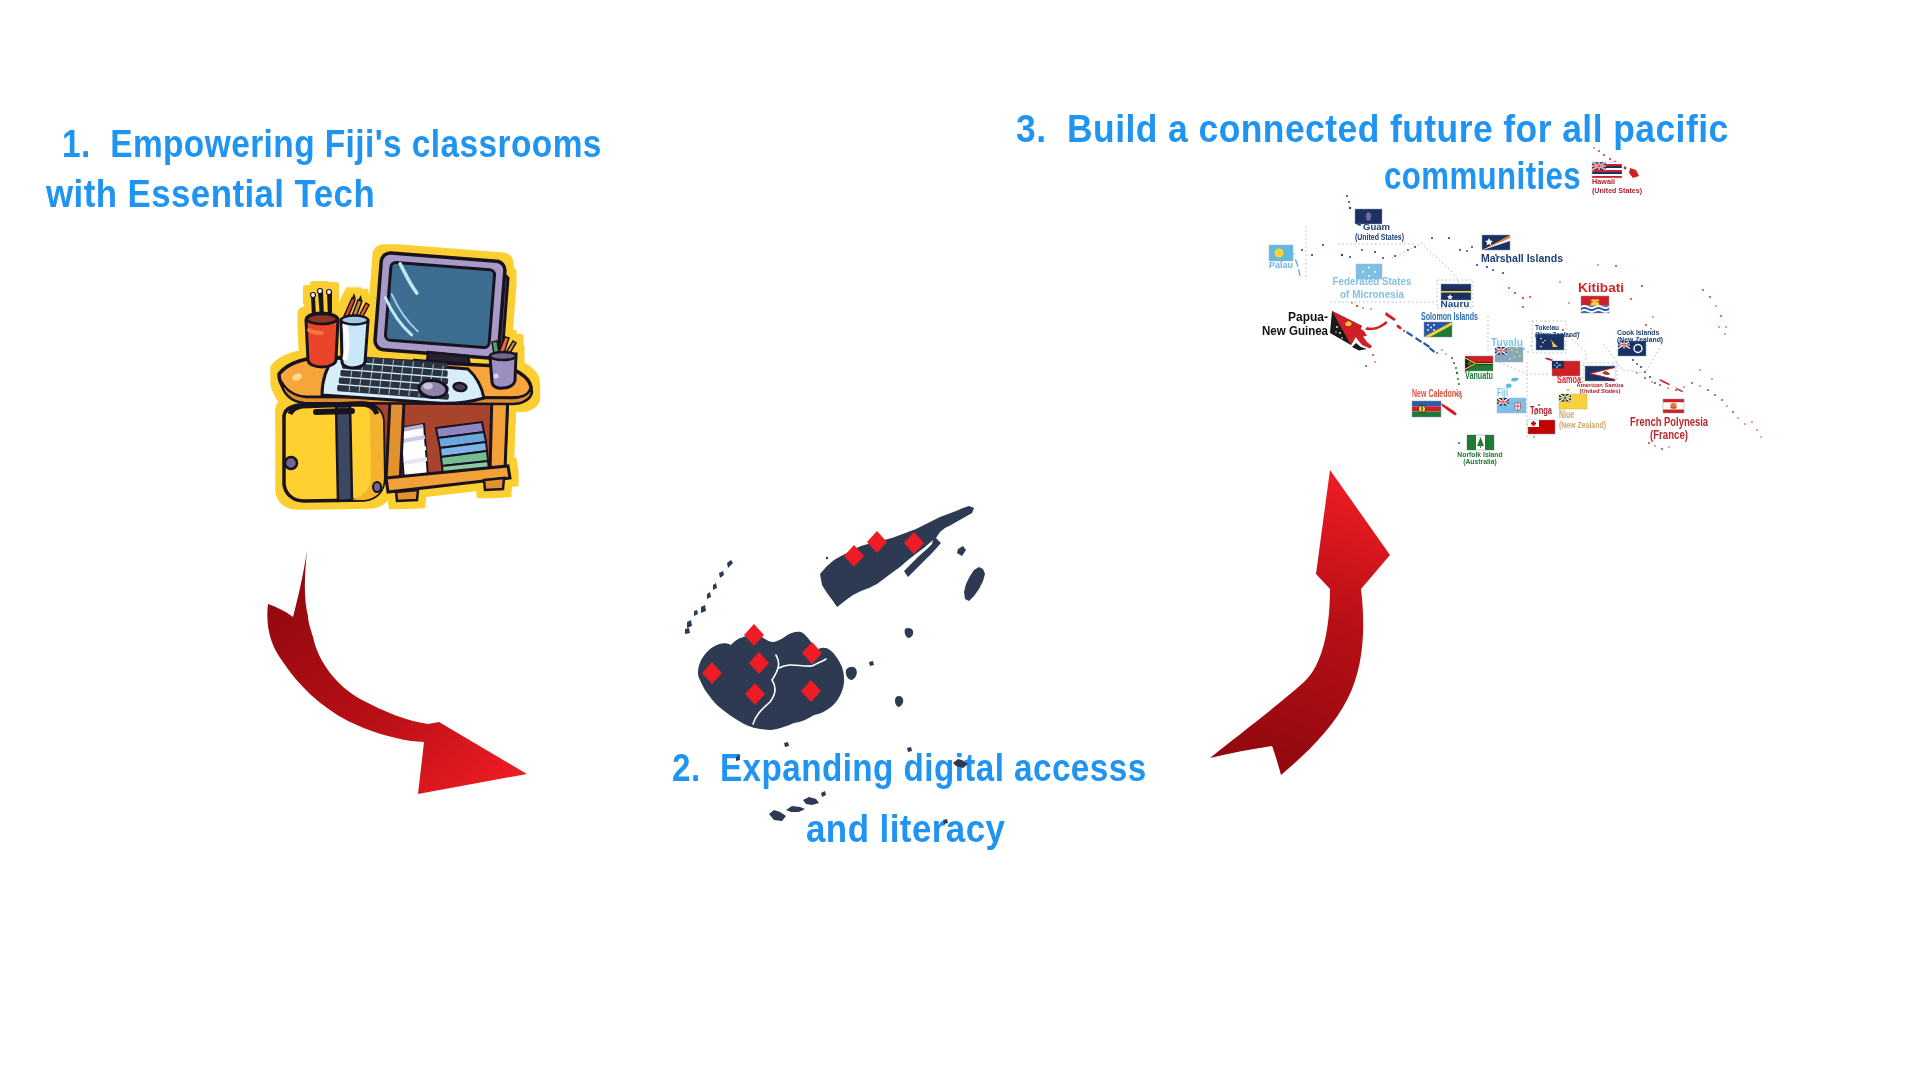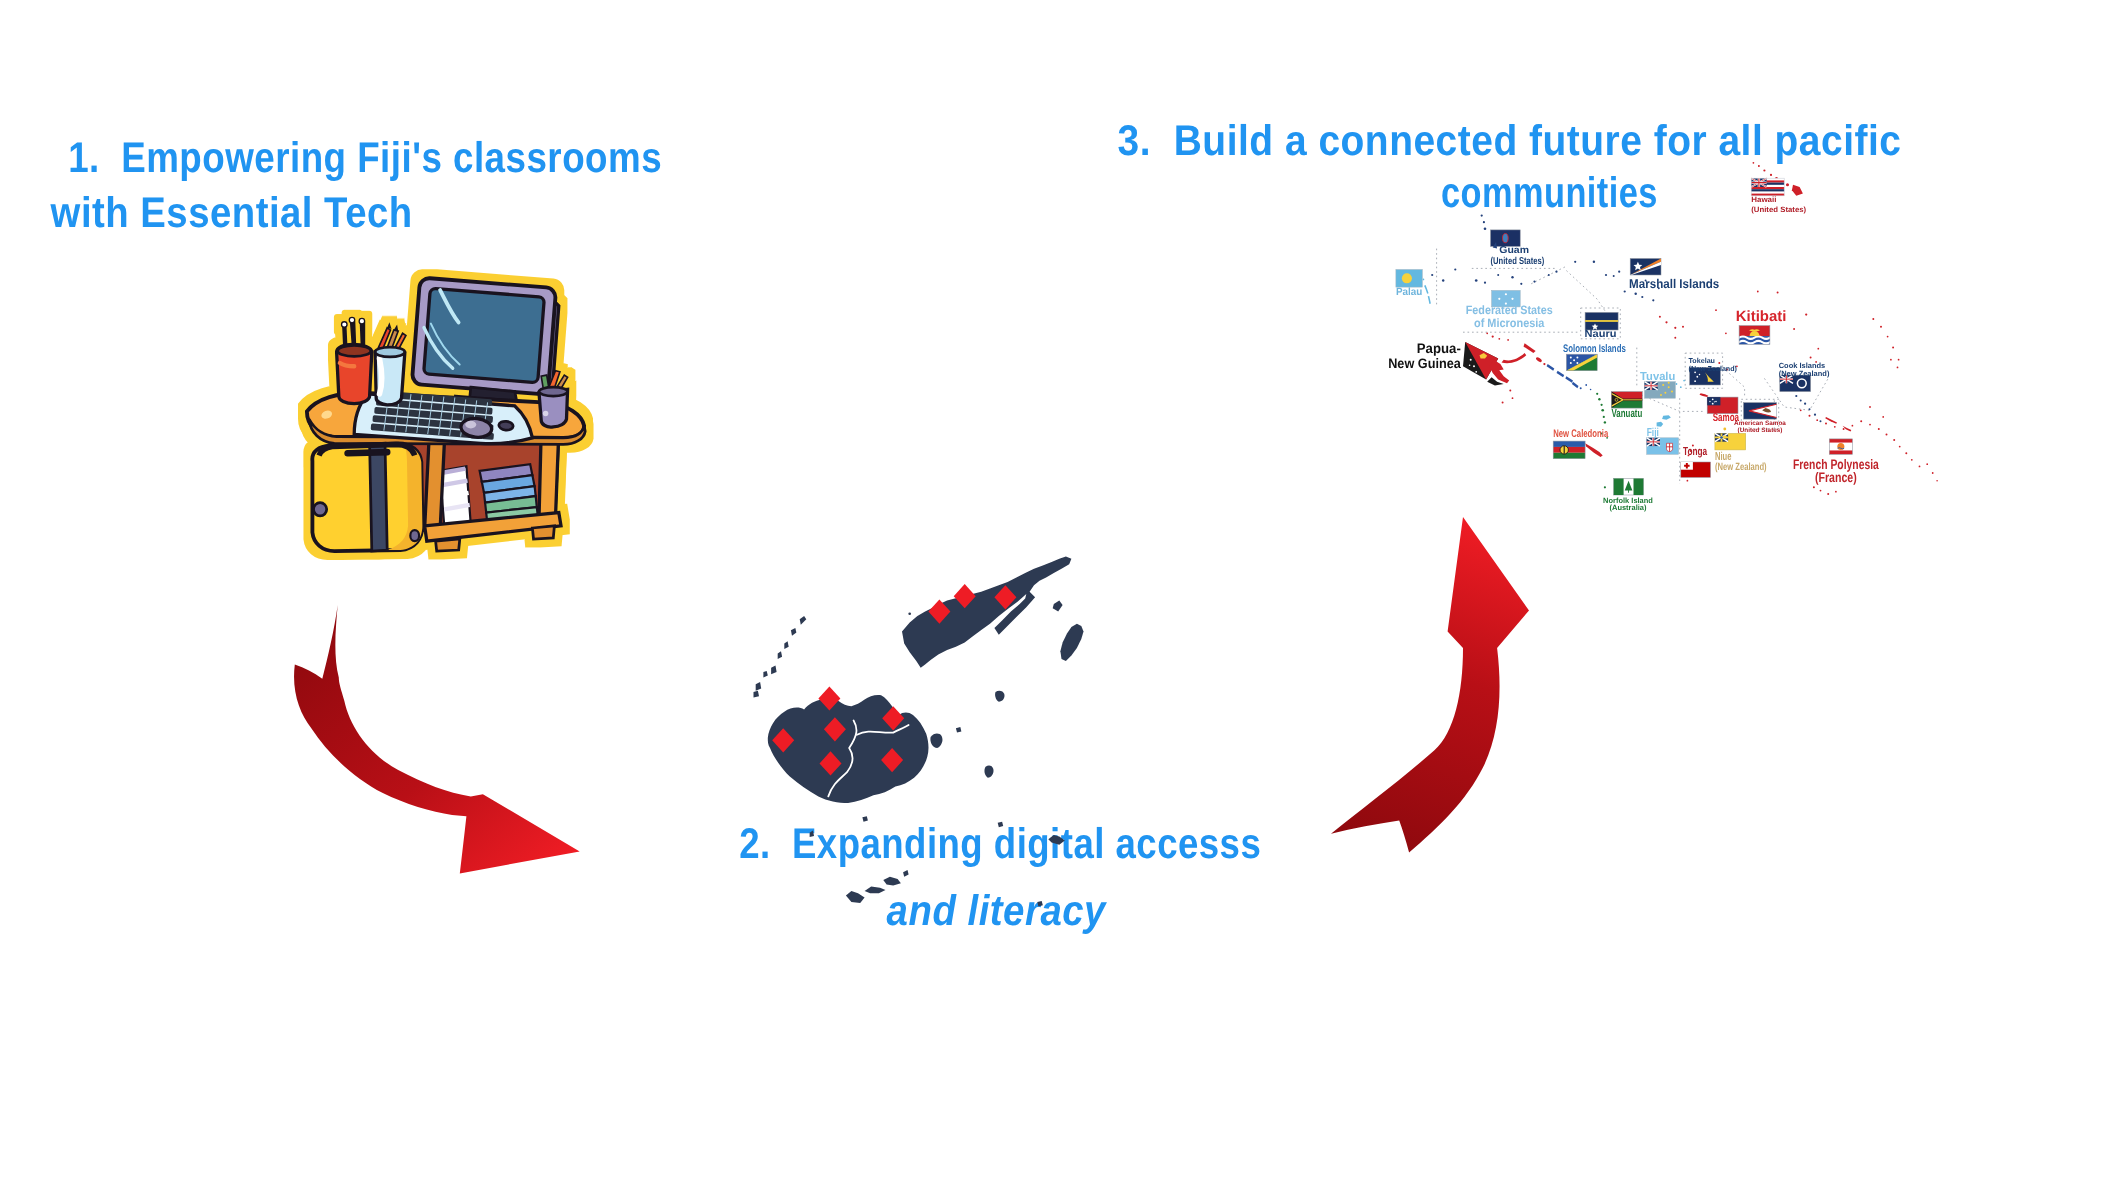--- a/index.html
+++ b/index.html
@@ -9,24 +9,24 @@
   .h{color:#2094f1;font-weight:bold;font-size:39px;letter-spacing:0.5px;white-space:nowrap;}
   .h span{display:inline-block;transform-origin:left top;}
 </style>
 </head>
 <body>
 
 <div class="abs h" style="left:62px;top:122px;"><span style="transform:scaleX(0.857);">1.&nbsp; Empowering Fiji's classrooms</span></div>
 <div class="abs h" style="left:46px;top:172px;"><span style="transform:scaleX(0.893);">with Essential Tech</span></div>
 
 <div class="abs h" style="left:1016px;top:107px;"><span style="transform:scaleX(0.908);">3.&nbsp; Build a connected future for all pacific</span></div>
-<div class="abs h" style="left:1310px;top:154px;"><span style="transform:scaleX(0.801);">communities</span></div>
+<div class="abs h" style="left:1384px;top:154px;"><span style="transform:scaleX(0.801);">communities</span></div>
 
 <div class="abs h" style="left:672px;top:746px;"><span style="transform:scaleX(0.853);">2.&nbsp; Expanding digital accesss</span></div>
-<div class="abs h" style="left:806px;top:807px;font-style:italic;"><span style="transform:scaleX(0.895);">and literacy</span></div>
+<div class="abs h" style="left:806px;top:807px;"><span style="transform:scaleX(0.895);">and literacy</span></div>
 
 <svg class="abs" style="left:0;top:0;" width="1920" height="1080" viewBox="0 0 1920 1080">
   <defs>
     <linearGradient id="ag1" gradientUnits="userSpaceOnUse" x1="300" y1="560" x2="500" y2="790">
       <stop offset="0" stop-color="#90090e"></stop>
         <stop offset="0.55" stop-color="#b80f16"></stop>
         <stop offset="1" stop-color="#ee1c24"></stop>
     </linearGradient>
     <linearGradient id="ag2" gradientUnits="userSpaceOnUse" x1="1240" y1="760" x2="1345" y2="480">
       <stop offset="0" stop-color="#90090e"></stop>

